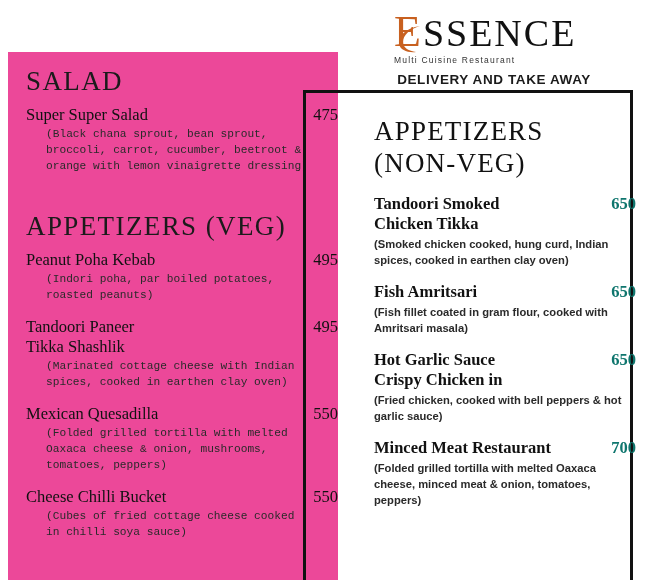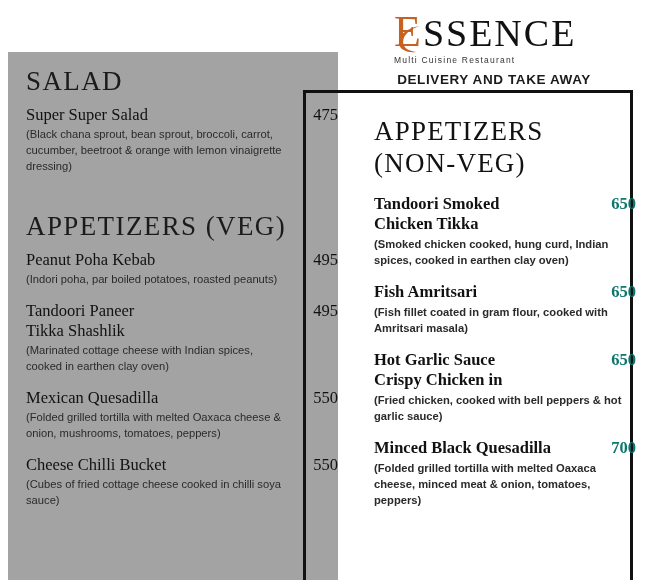--- a/index.html
+++ b/index.html
@@ -12,21 +12,21 @@
     font-family: "Liberation Sans", sans-serif;
     position: relative;
     overflow: hidden;
   }
 
   
   #left-panel {
     position: absolute;
     left: 8px; top: 52px;
     width: 330px; height: 528px;
-    background: #a3a3a3;
+    background: #ec4899;
   }
 
   #left-inner {
     position: absolute;
     left: 18px; top: 14px;
     width: 312px;
   }
 
   .section-title {
     font-family: "Liberation Serif", serif;
@@ -57,26 +57,27 @@
     max-width: 235px;
   }
   .item-price {
     font-family: "Liberation Serif", serif;
     font-size: 16.5px;
     color: #111;
     white-space: nowrap;
     padding-left: 8px;
   }
   .item-desc {
-    font-family: Liberation Sans, sans-serif;
+    font-family: Liberation Mono, monospace;
     font-size: 11.2px;
     color: #2a2a2a;
     line-height: 1.42;
     margin-top: 2px;
     max-width: 262px;
+    margin-left: 20px;
   }
 
   
   #logo-block {
     position: absolute;
     right: 56px; top: 10px;
     width: 200px;
     text-align: left;
   }
   #logo-word {
@@ -266,20 +267,20 @@
           <span class="nowrap-line">Hot Garlic Sauce</span>
           <span class="nowrap-line">Crispy Chicken in</span>
         </div>
         <div class="r-item-price">650</div>
       </div>
       <div class="r-item-desc">(Fried chicken, cooked with bell peppers &amp; hot garlic sauce)</div>
     </div>
 
     <div class="r-item">
       <div class="r-item-row">
-        <div class="r-item-name" style="max-width:215px">Minced Black Quesadilla</div>
+        <div class="r-item-name" style="max-width:215px">Minced Meat Restaurant</div>
         <div class="r-item-price">700</div>
       </div>
       <div class="r-item-desc">(Folded grilled tortilla with melted Oaxaca cheese, minced meat &amp; onion, tomatoes, peppers)</div>
     </div>
 
   </div>
 </div>
 
 </body></html>

